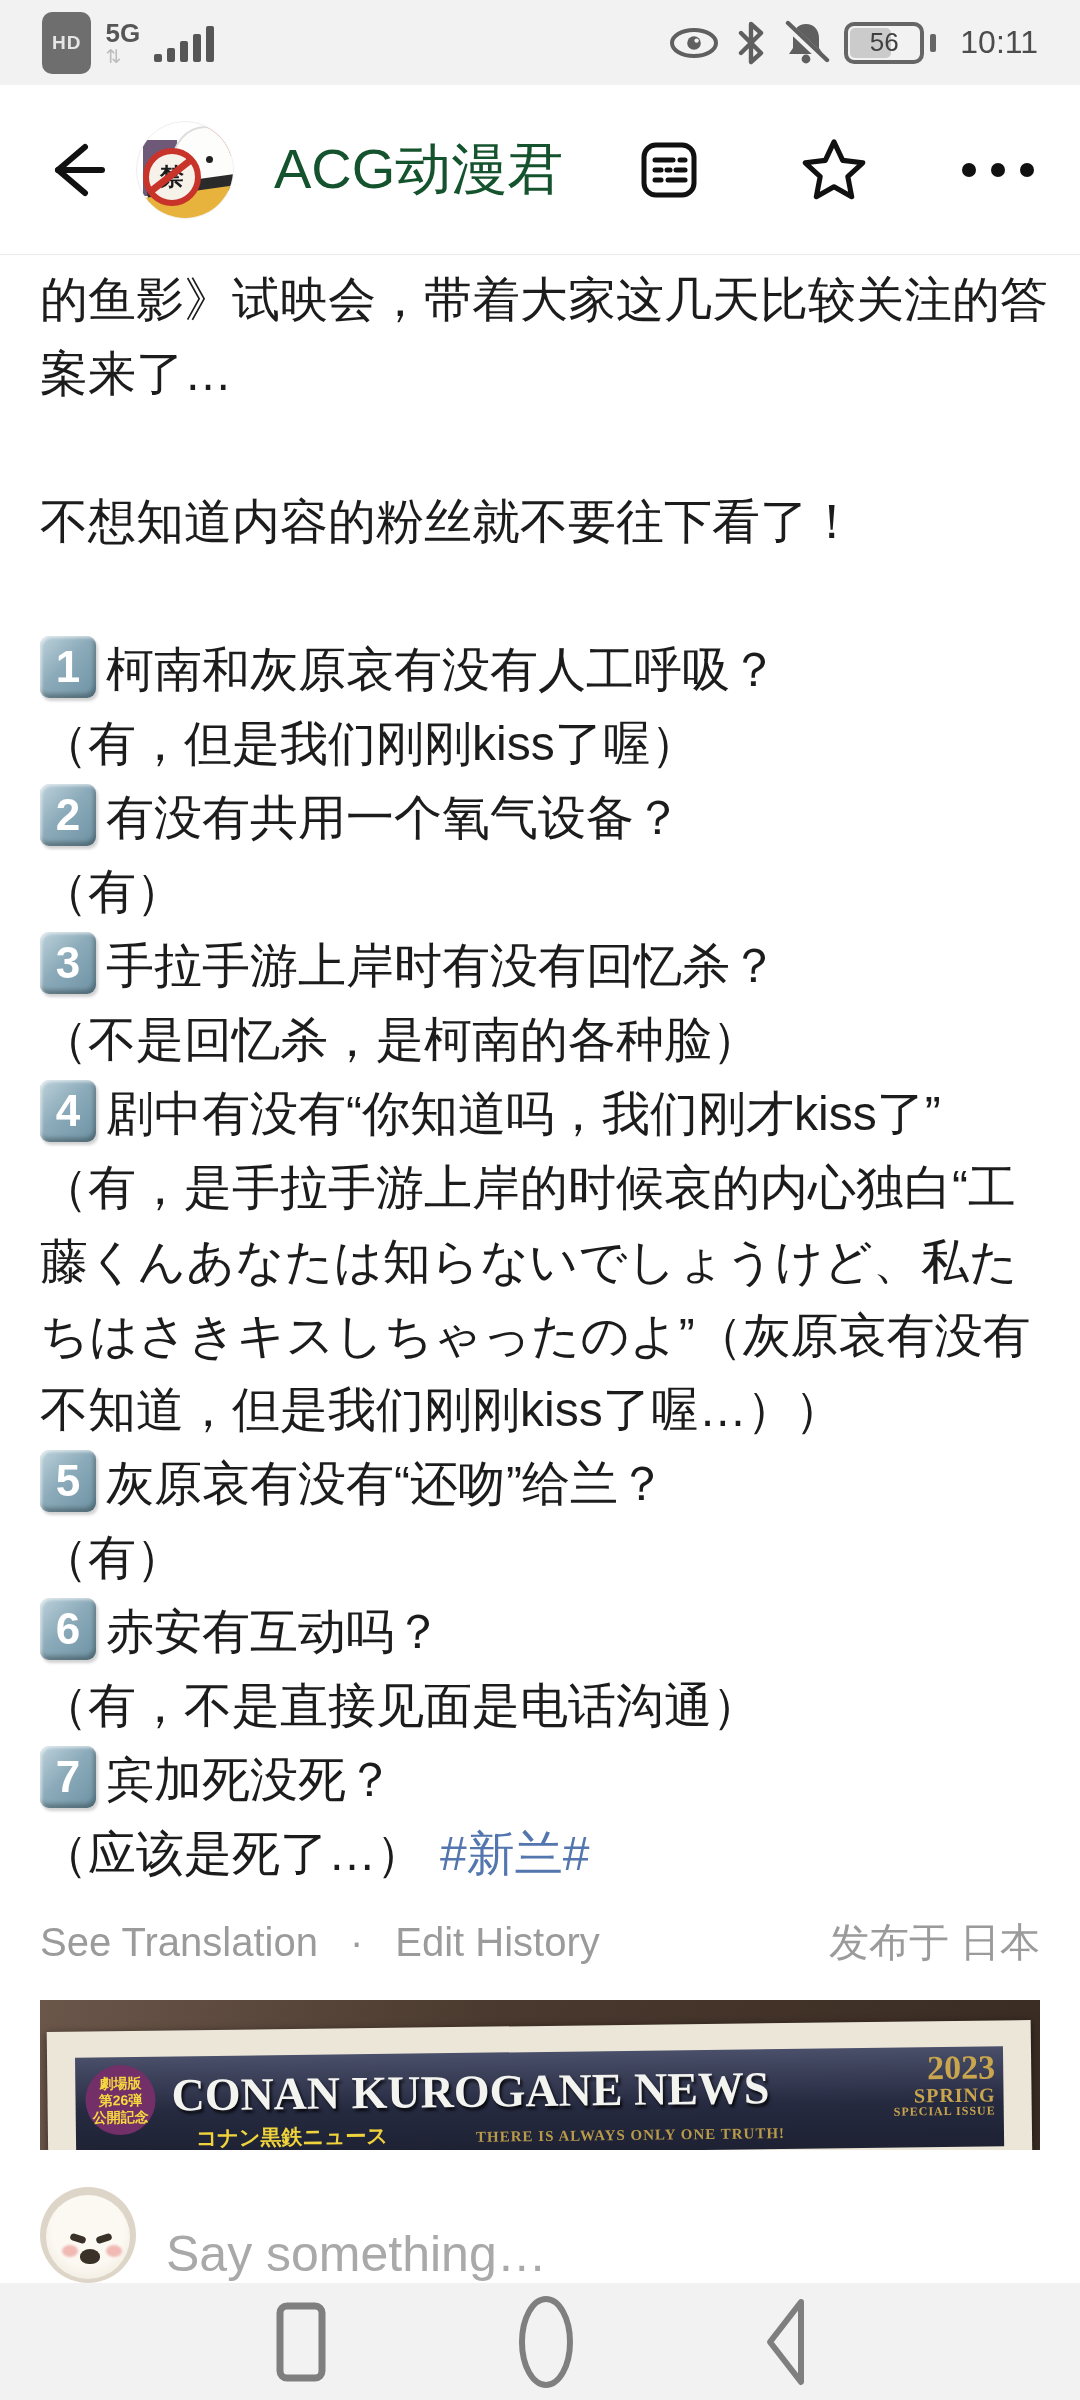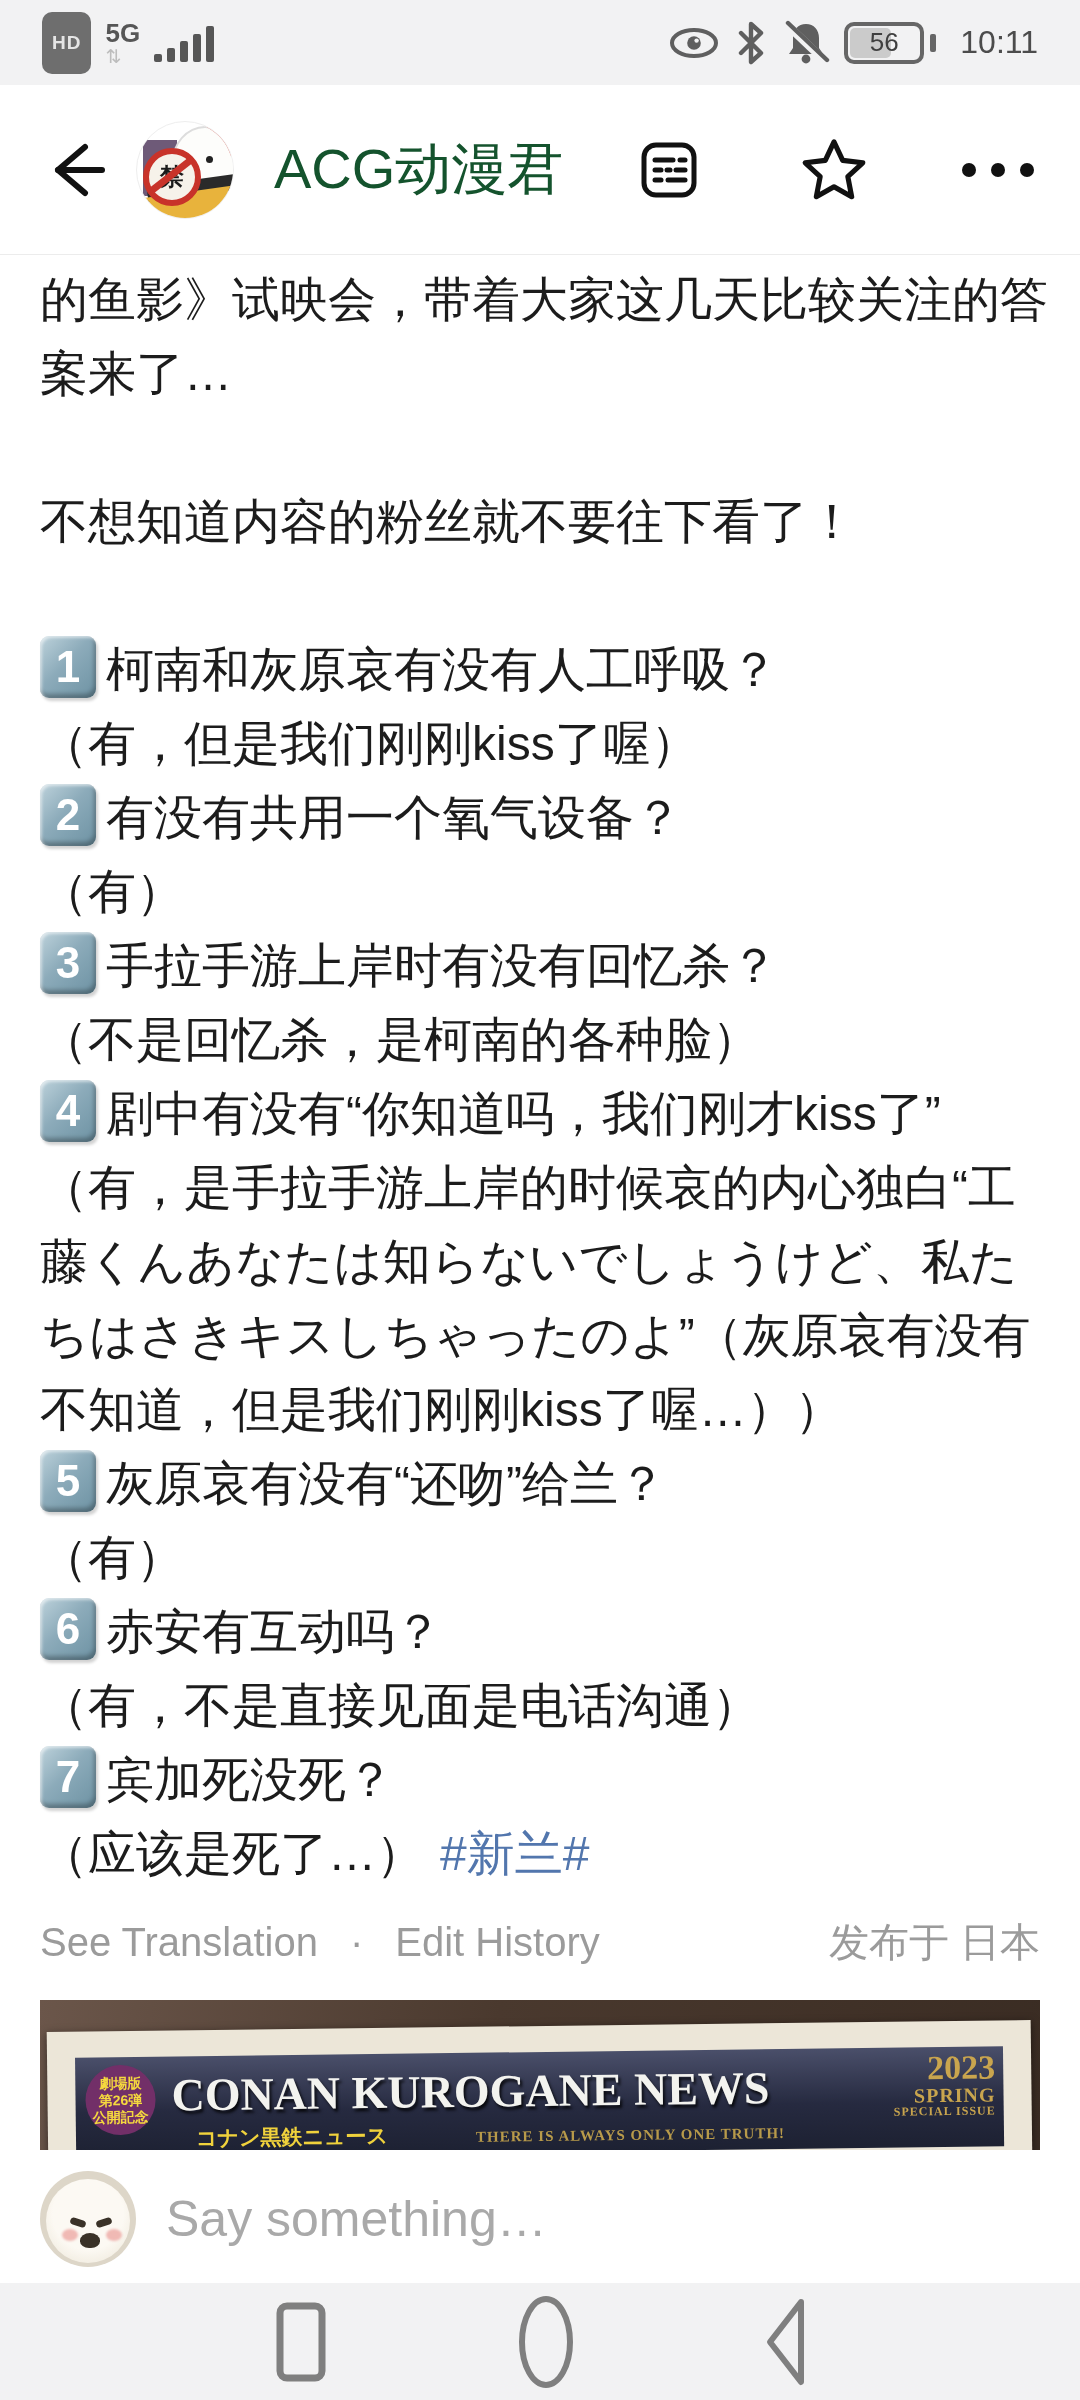--- a/index.html
+++ b/index.html
@@ -74,21 +74,21 @@
     font-weight:bold;font-size:46px;color:#f3f3ef;letter-spacing:0px;text-shadow:2px 3px 3px rgba(0,0,0,.8);white-space:nowrap;}
   .mast-right{position:absolute;right:8px;top:4px;text-align:right;color:#c9a54e;
     font-family:"Liberation Serif","DejaVu Serif",serif;font-weight:bold;line-height:1;}
   .mr-year{font-size:34px;} .mr-season{font-size:20px;letter-spacing:1px;} .mr-issue{font-size:12px;letter-spacing:1px;}
   .mast-jp{position:absolute;left:120px;bottom:4px;color:#f0d23c;font-size:21px;font-weight:bold;}
   .mast-slogan{position:absolute;left:400px;bottom:7px;color:#b89a4a;font-size:15px;font-weight:bold;letter-spacing:1px;
     font-family:"Liberation Serif","DejaVu Serif",serif;}
 
   
   .comment-bar{position:absolute;left:0;bottom:117px;width:1080px;height:128px;background:#fff;
-    display:flex;align-items:center;padding:0 40px;box-sizing:border-box;}
+    display:flex;align-items:flex-end;padding:0 40px;box-sizing:border-box;}
   .cmt-avatar{position:relative;width:96px;height:96px;border-radius:50%;overflow:hidden;background:#ddd6c8;flex:0 0 auto;}
   .dog-head{position:absolute;left:6%;top:8%;width:88%;height:88%;border-radius:50%;
     background:radial-gradient(circle at 50% 42%,#fcf9f3 55%,#eae3d3 100%);}
   .dog-eye{position:absolute;width:16px;height:7px;background:#3a3228;border-radius:4px;}
   .dog-eye.l{left:30px;top:48px;transform:rotate(18deg);}
   .dog-eye.r{left:56px;top:48px;transform:rotate(-18deg);}
   .dog-nose{position:absolute;left:40px;top:62px;width:20px;height:15px;background:#3a3228;border-radius:50% 50% 45% 45%;}
   .dog-cheek{position:absolute;width:16px;height:12px;border-radius:50%;background:#f0b9b4;filter:blur(1px);}
   .dog-cheek.l{left:22px;top:58px;} .dog-cheek.r{left:66px;top:58px;}
   .cmt-placeholder{color:#a9a9a9;font-size:50px;margin-left:30px;}

